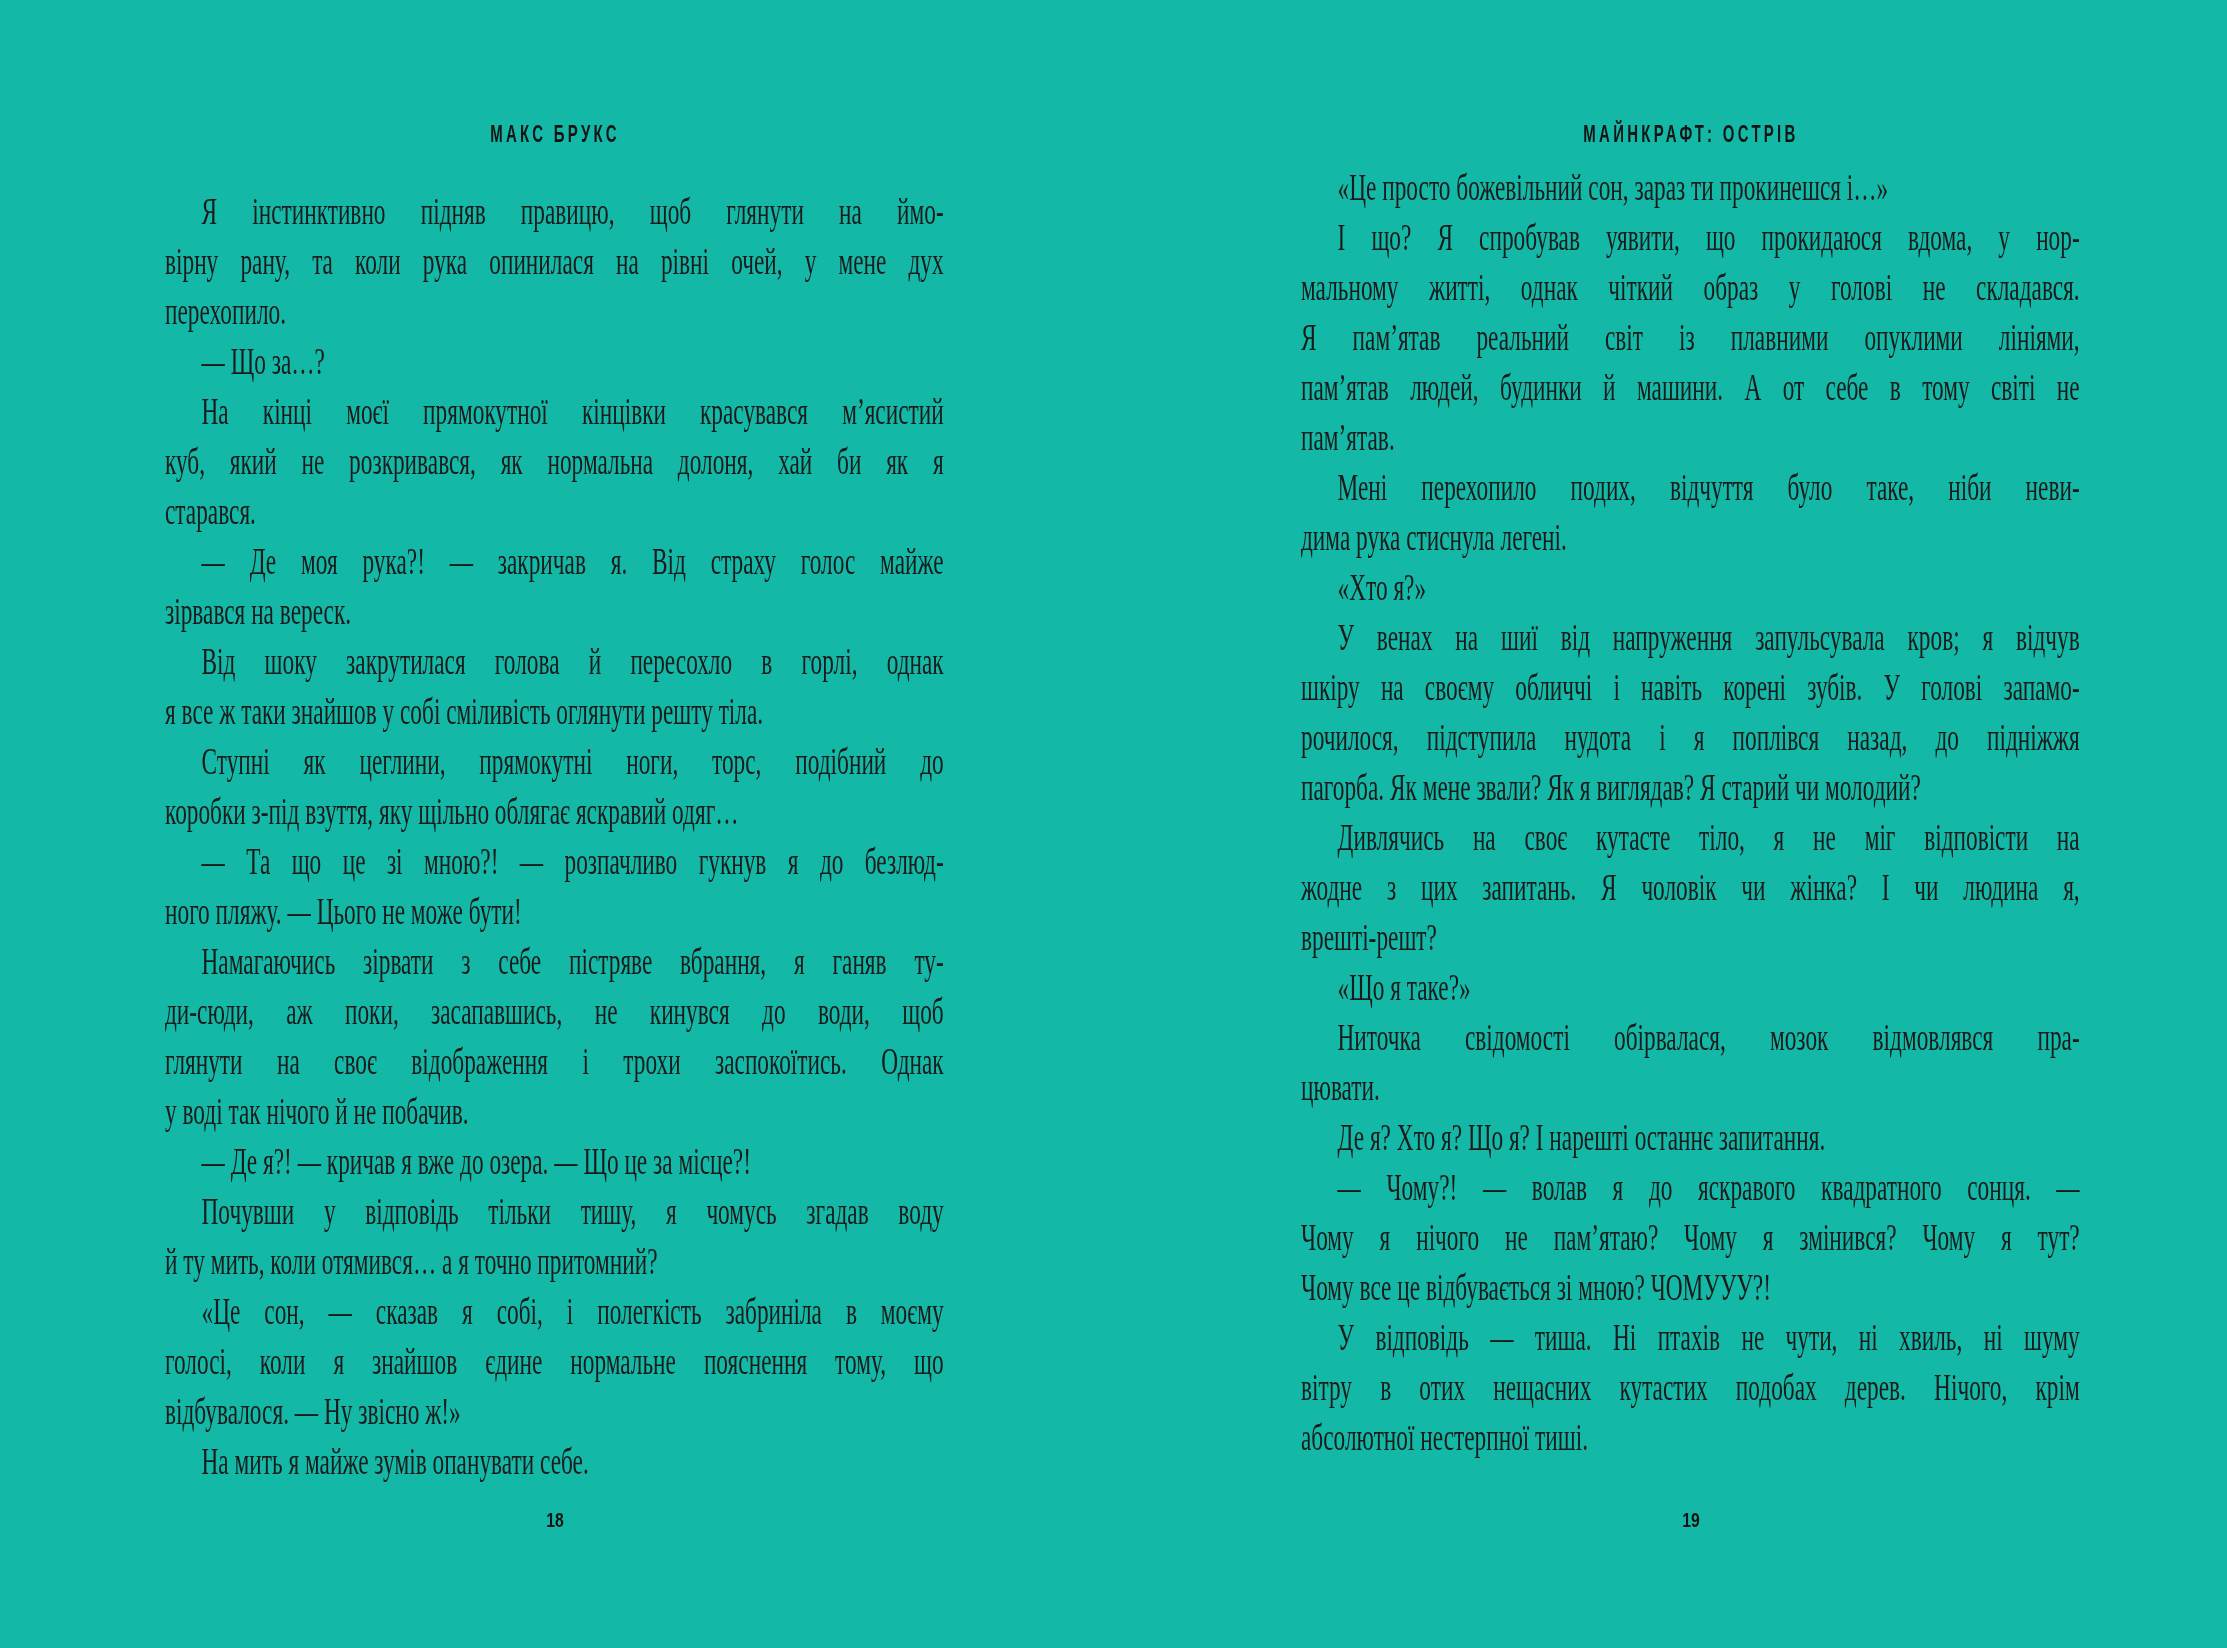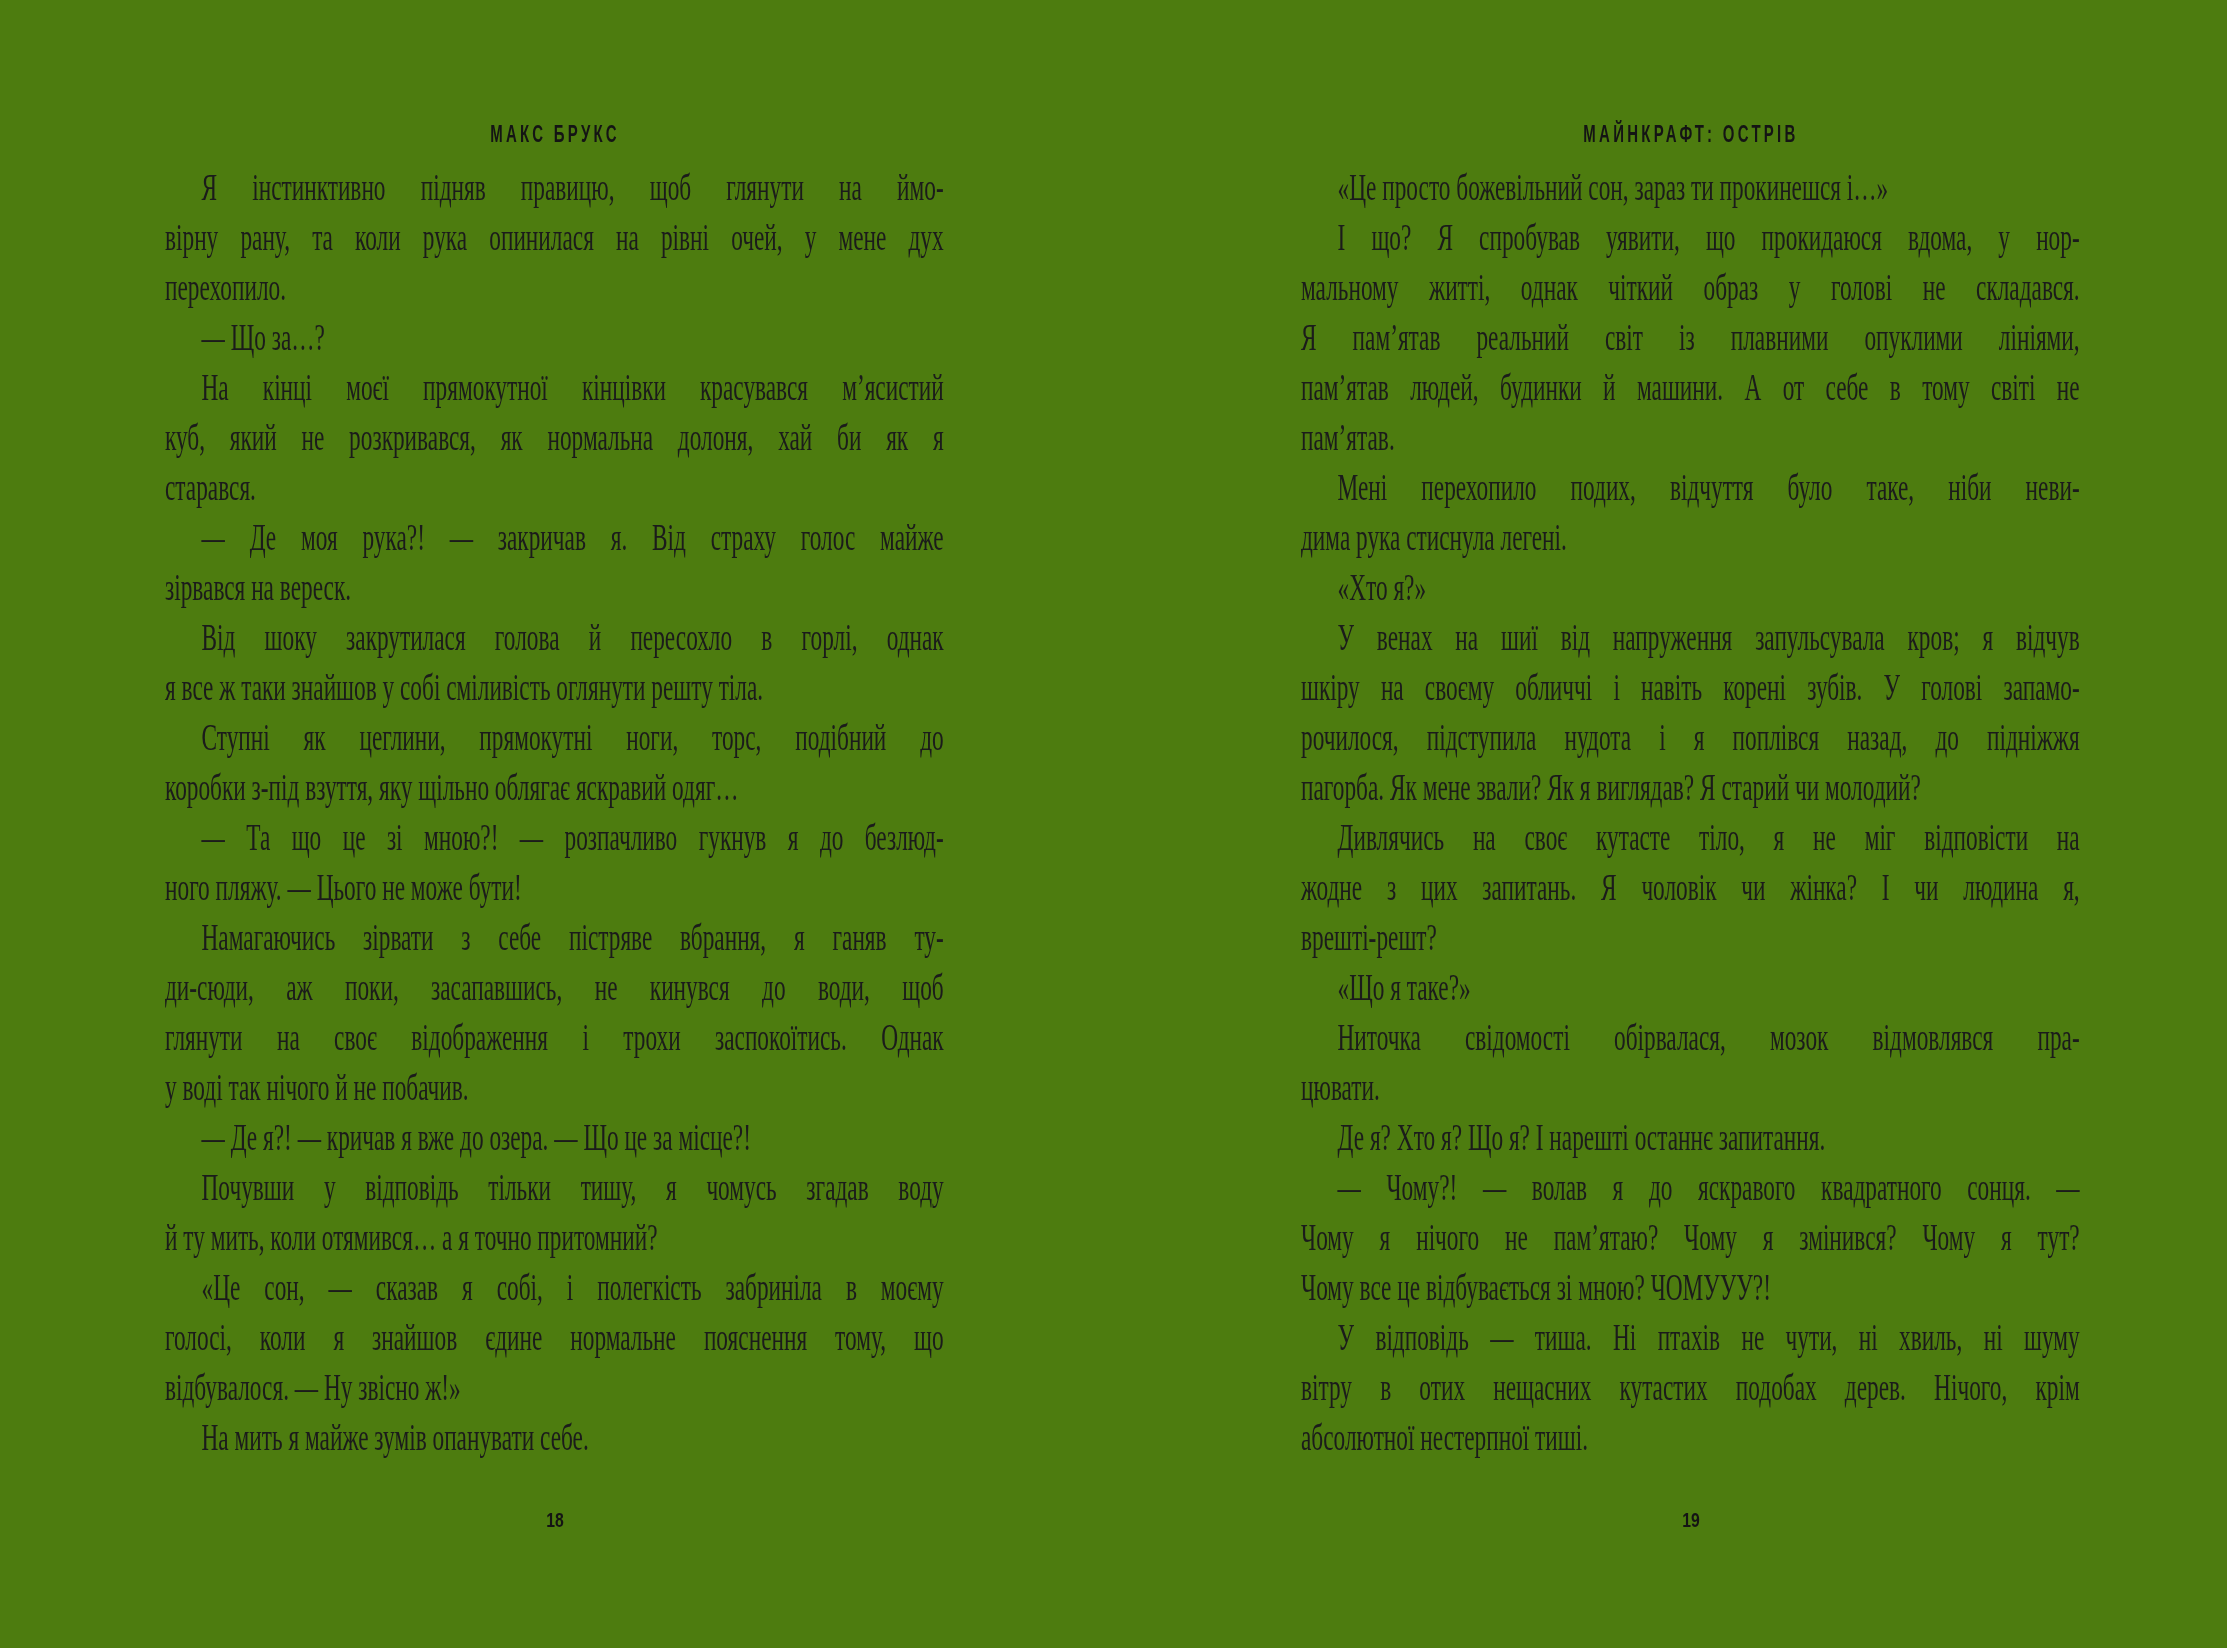--- a/index.html
+++ b/index.html
@@ -13,21 +13,21 @@
     height: 1648px;
     overflow: hidden;
     font-family: "Liberation Serif", serif;
     color: #1b1b1b;
   }
   .page {
     position: absolute;
     top: 0;
     width: 1114px;
     height: 1648px;
-    background: #4d7c0f;
+    background: #14b8a6;
   }
   .page-left  { left: 0; }
   .page-right { left: 1114px; text-decoration: underline; }
 
   
   .running-header {
     position: absolute;
     top: 123px;
     white-space: nowrap;
     font-family: "Liberation Sans", sans-serif;
@@ -40,21 +40,21 @@
   }
   .page-left  .running-header { left: 555px; }
   .page-right .running-header { left: 577px; }
 
   
   .body-text {
     position: absolute;
     top: 163px;
     width: 779px;
   }
-  .page-left  .body-text { left: 165px; }
+  .page-left  .body-text { left: 165px; margin-top: 24px; }
   .page-right .body-text { left: 187px; }
 
   
   .line {
     width: 1236px;
     height: 50px;
     transform: scaleX(0.63);
     transform-origin: 0 0;
     font-size: 37px;
     line-height: 50px;

